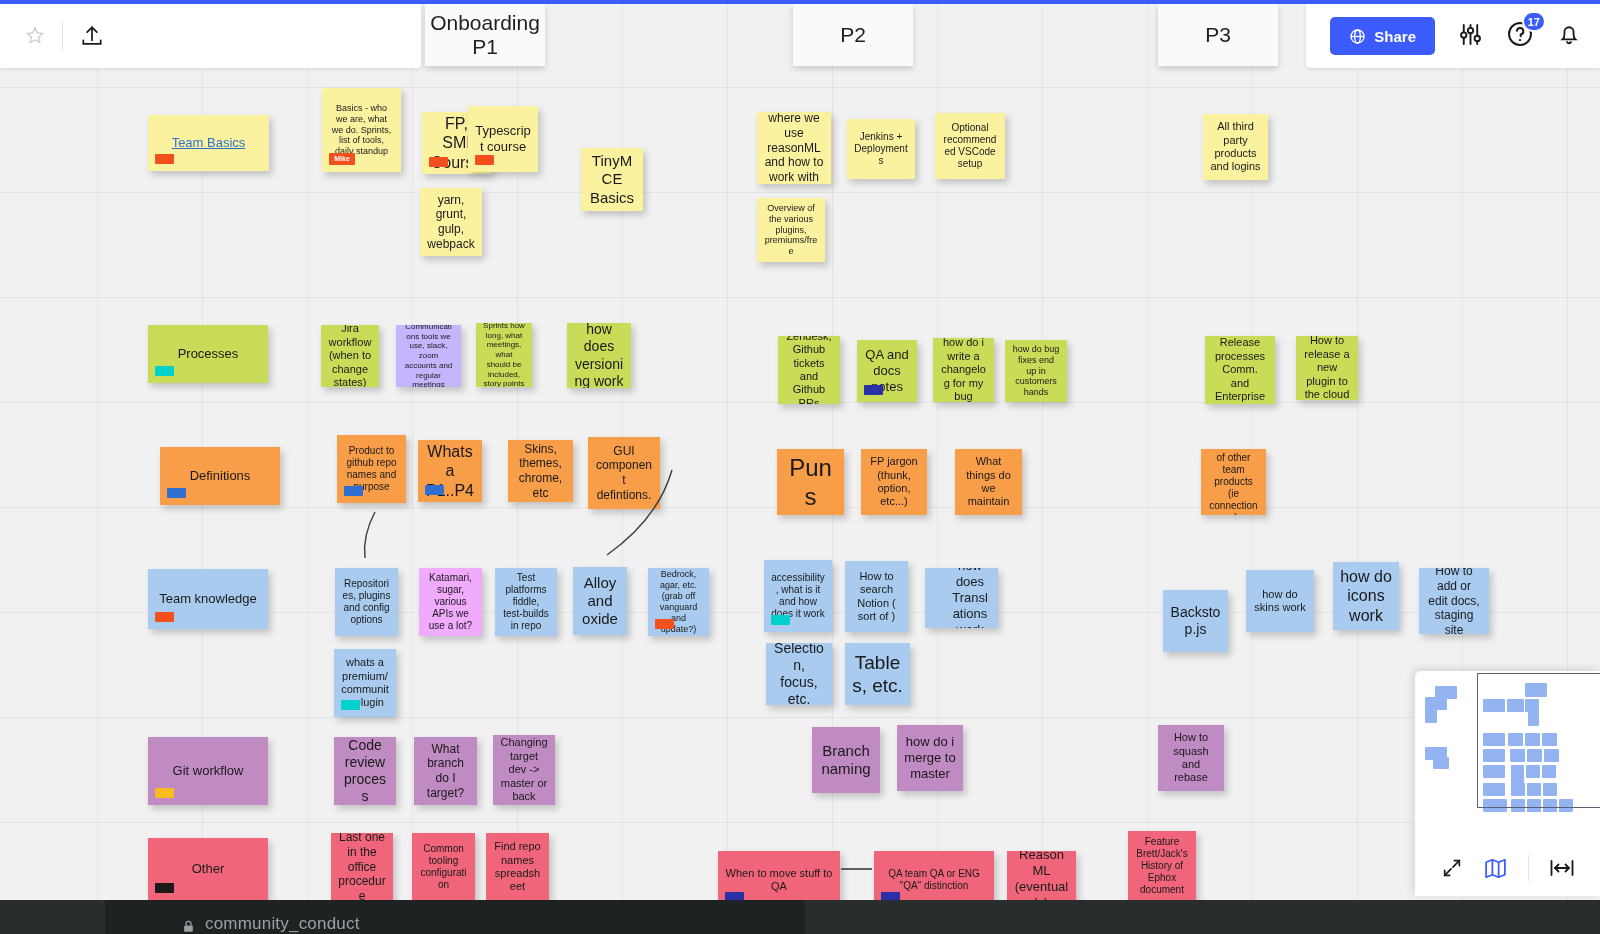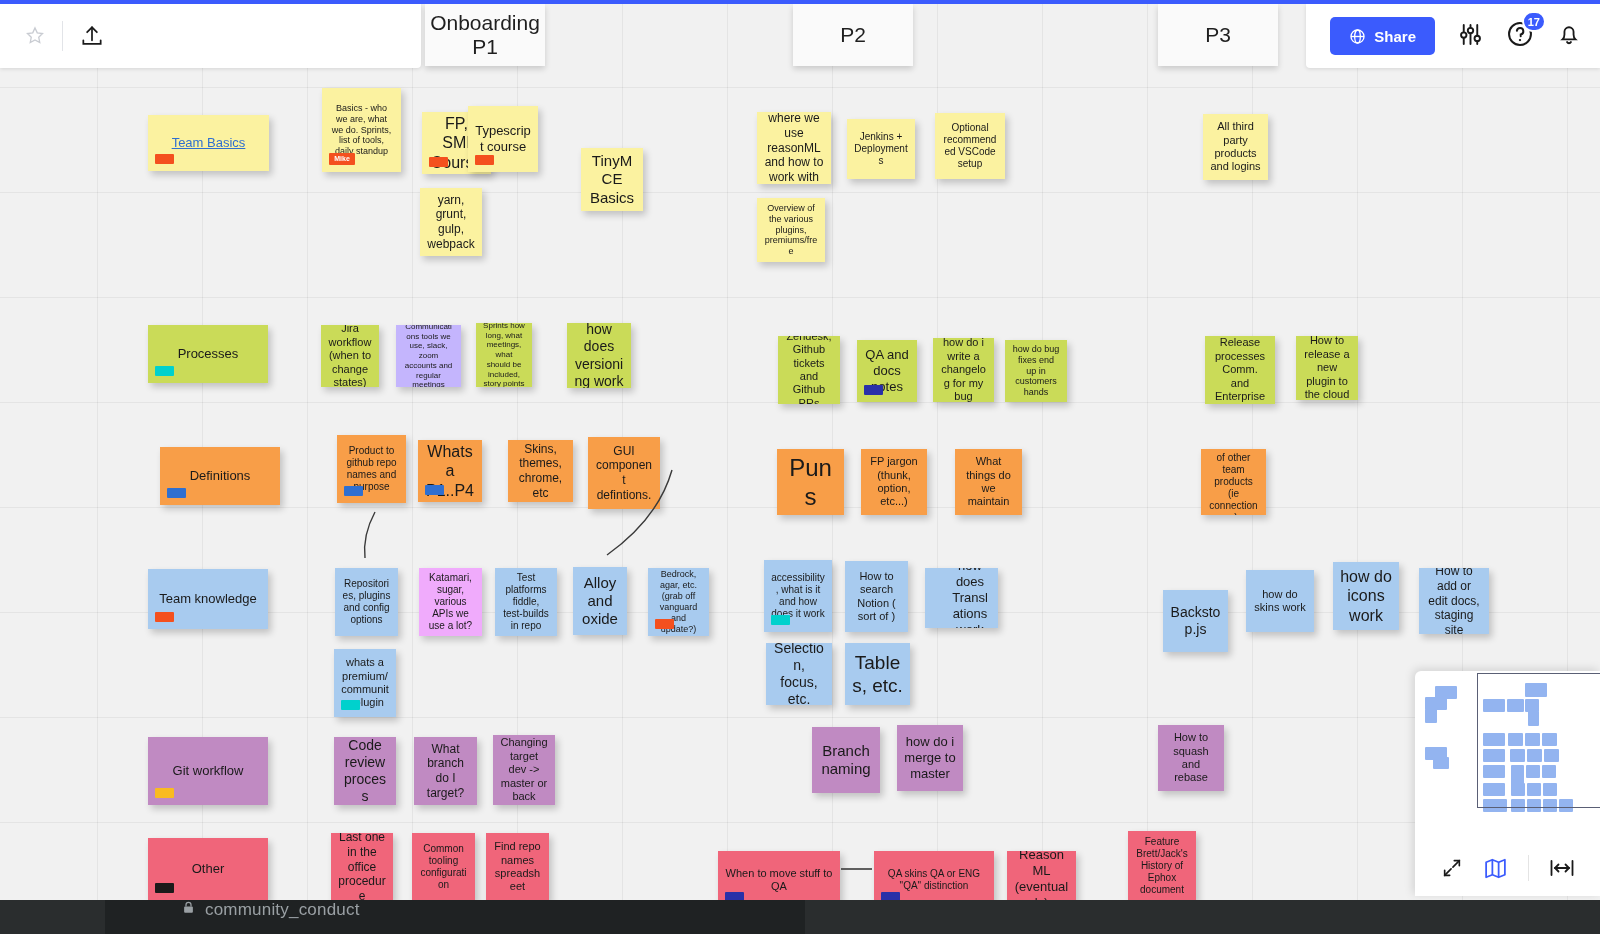--- a/index.html
+++ b/index.html
@@ -97,21 +97,21 @@
   .mmbtn { cursor:pointer; display:flex; align-items:center; }
   .mmsep { width:1px; height:26px; background:#e4e4e4; }
 
   
   #statusbar {
     position:absolute; left:0; bottom:0; width:1600px; height:34px;
     background:#2a2d2e; display:flex; align-items:center; z-index:70;
   }
   #statusseg {
     position:absolute; left:105px; top:0; width:700px; height:34px;
-    background:#1f2223; display:flex; align-items:flex-start; gap:9px; padding-left:76px;
+    background:#1f2223; display:flex; align-items:flex-end; gap:9px; padding-left:76px;
   }
   #statustext { color:#9aa0a4; font-size:17px; letter-spacing:.2px; }
 </style>
 </head>
 <body>
 
 <div id="app">
 
   <div id="canvas"></div>
 
@@ -323,21 +323,21 @@
         <span>Common tooling configuration</span>
       </div>
       <div class="note" style="left: 486px; top: 833px; width: 63px; height: 68px; background: rgb(240, 101, 122); font-size: 11px;">
         <span>Find repo names spreadsheet</span>
       </div>
       <div class="note" style="left: 718px; top: 851px; width: 122px; height: 58px; background: rgb(240, 101, 122); font-size: 11px;">
         <span>When to move stuff to QA</span>
         <div class="tag" style="background: rgb(41, 48, 168);"></div>
       </div>
       <div class="note" style="left: 874px; top: 851px; width: 120px; height: 58px; background: rgb(240, 101, 122); font-size: 10px;">
-        <span>QA skins QA or ENG "QA" distinction</span>
+        <span>QA team QA or ENG "QA" distinction</span>
         <div class="tag" style="background: rgb(41, 48, 168);"></div>
       </div>
       <div class="note" style="left: 1007px; top: 851px; width: 69px; height: 56px; background: rgb(240, 101, 122); font-size: 13px;">
         <span>ReasonML (eventually)</span>
       </div>
       <div class="note" style="left: 1128px; top: 831px; width: 68px; height: 70px; background: rgb(240, 101, 122); font-size: 10px;">
         <span>Feature Brett/Jack's History of Ephox document</span>
       </div>
     </div>
 

